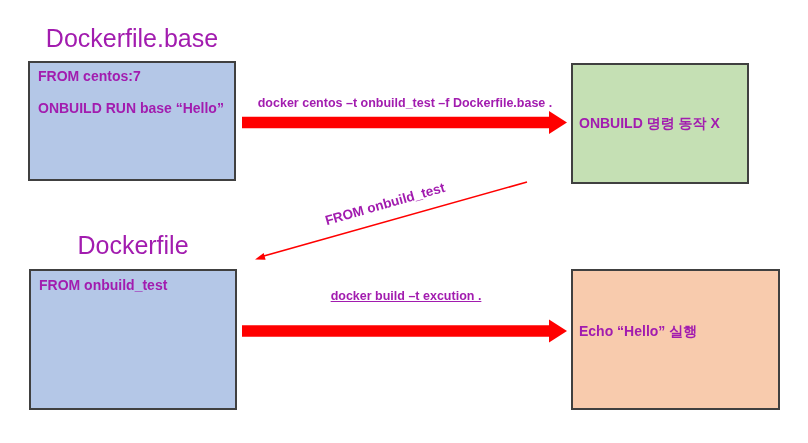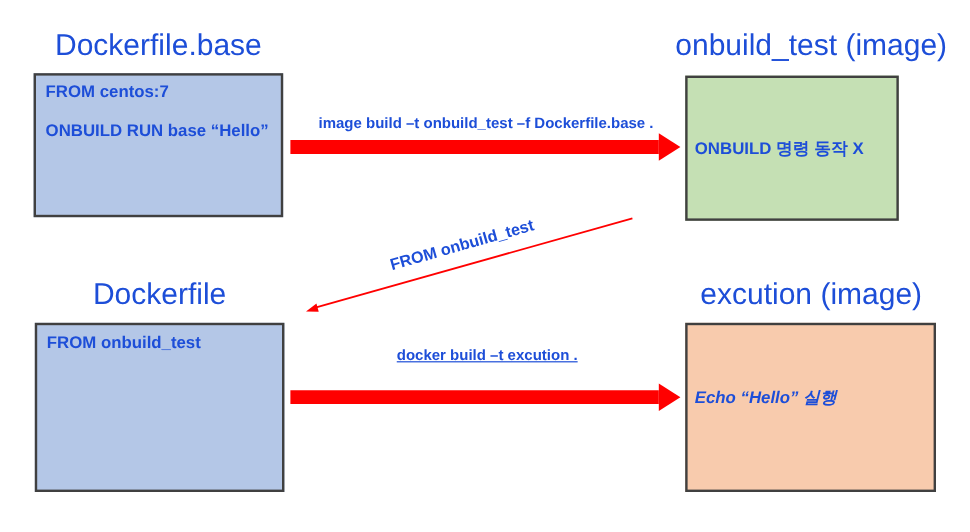--- a/index.html
+++ b/index.html
@@ -1,36 +1,36 @@
 <!DOCTYPE html>
 <html style="--c-blue: #b4c7e7; --c-green: #c5e0b4; --c-orange: #f8cbad; --c-border: #404040; --c-arrow: #ff0000; --c-text: #000000;"><head>
 <meta charset="utf-8">
 <style>
   html,body{margin:0;padding:0;background:#ffffff;}
   .canvas{
     position:relative;width:808px;height:443px;background:#ffffff;
-    font-family:"Liberation Sans",sans-serif;color:#1d4ed8;overflow:hidden;
+    font-family:"Liberation Sans",sans-serif;color:#a21caf;overflow:hidden;
   }
   .arrows-layer{position:absolute;left:0;top:0;width:808px;height:443px;}
   .thick{stroke:var(--c-arrow,#ff0000);stroke-width:11.5;}
   .thin{stroke:var(--c-arrow,#ff0000);stroke-width:1.6;}
   .head{fill:var(--c-arrow,#ff0000);}
   .node-title{
     position:absolute;transform:translateX(-50%);
     font-size:25px;font-weight:400;white-space:nowrap;text-align:center;
   }
   .t-dockerfile-base{left:132px;top:24px;}
   .t-onbuild-test{left:676px;top:24px;}
   .t-dockerfile{left:133px;top:231px;text-align:center;}
   .t-excution{left:676px;top:231px;}
   .node-box{position:absolute;box-sizing:border-box;border:2px solid var(--c-border,#404040);}
   .b-dockerfile-base{left:28px;top:61px;width:208px;height:120px;background:var(--c-blue,#b4c7e7);}
   .b-onbuild-test{left:571px;top:63px;width:178px;height:121px;background:var(--c-green,#c5e0b4);}
   .b-dockerfile{left:29px;top:269px;width:208px;height:141px;background:var(--c-blue,#b4c7e7);}
-  .b-excution{left:571px;top:269px;width:209px;height:141px;background:var(--c-orange,#f8cbad);font-style:italic;}
+  .b-excution{left:571px;top:269px;width:209px;height:141px;background:var(--c-orange,#f8cbad);}
   .box-line{position:absolute;left:8px;font-size:14px;font-weight:700;white-space:nowrap;}
   .b-dockerfile-base .line1{top:5px;}
   .b-dockerfile-base .line2{top:37px;}
   .b-onbuild-test .line1{top:50px;left:6px;}
   .b-dockerfile .line1{top:6px;}
   .b-excution .line1{top:52px;left:6px;}
   .cmd-label{
     position:absolute;transform:translateX(-50%);
     font-size:12.5px;font-weight:700;white-space:nowrap;text-align:center;
   }
@@ -56,38 +56,36 @@
       <line class="thin" x1="527" y1="182" x2="262" y2="256.5"></line>
       <polygon class="head" points="255,259.5 263.7,252.9 265.6,259.7"></polygon>
     </g>
     <g>
       <line class="thick" x1="242" y1="331" x2="549" y2="331"></line>
       <polygon class="head" points="549,319.5 549,342.5 567,331"></polygon>
     </g>
   </svg>
 
   <div class="node-title t-dockerfile-base">Dockerfile.base</div>
-  <div class="node-title t-onbuild-test">onbuild_test (image)</div>
   <div class="node-title t-dockerfile">Dockerfile</div>
-  <div class="node-title t-excution">excution (image)</div>
 
   <div class="node-box b-dockerfile-base">
     <div class="box-line line1">FROM centos:7</div>
     <div class="box-line line2">ONBUILD RUN base “Hello”</div>
   </div>
 
   <div class="node-box b-onbuild-test">
     <div class="box-line line1">ONBUILD 명령 동작 X</div>
   </div>
 
   <div class="node-box b-dockerfile">
     <div class="box-line line1">FROM onbuild_test</div>
   </div>
 
   <div class="node-box b-excution">
     <div class="box-line line1">Echo “Hello” 실행</div>
   </div>
 
-  <div class="cmd-label l-build-onbuild">image build –t onbuild_test –f Dockerfile.base .</div>
+  <div class="cmd-label l-build-onbuild">docker centos –t onbuild_test –f Dockerfile.base .</div>
   <div class="rot-label">FROM onbuild_test</div>
   <div class="cmd-label l-build-excution">docker build –t excution .</div>
 
 </div>
 
 </body></html>

